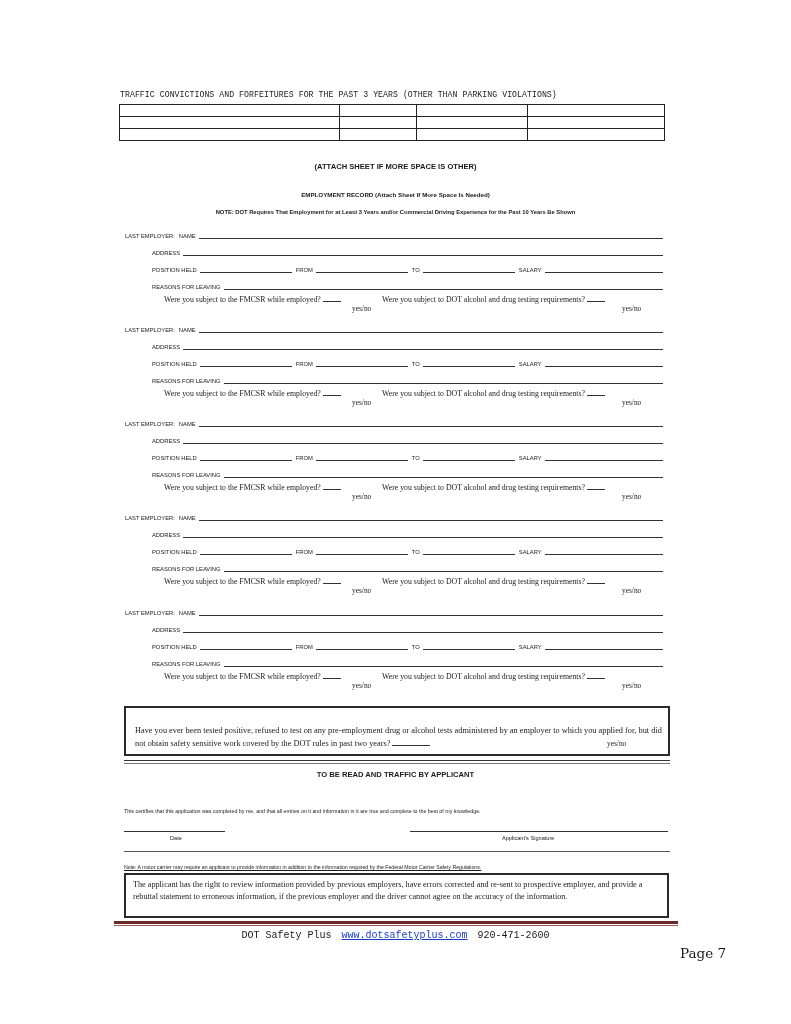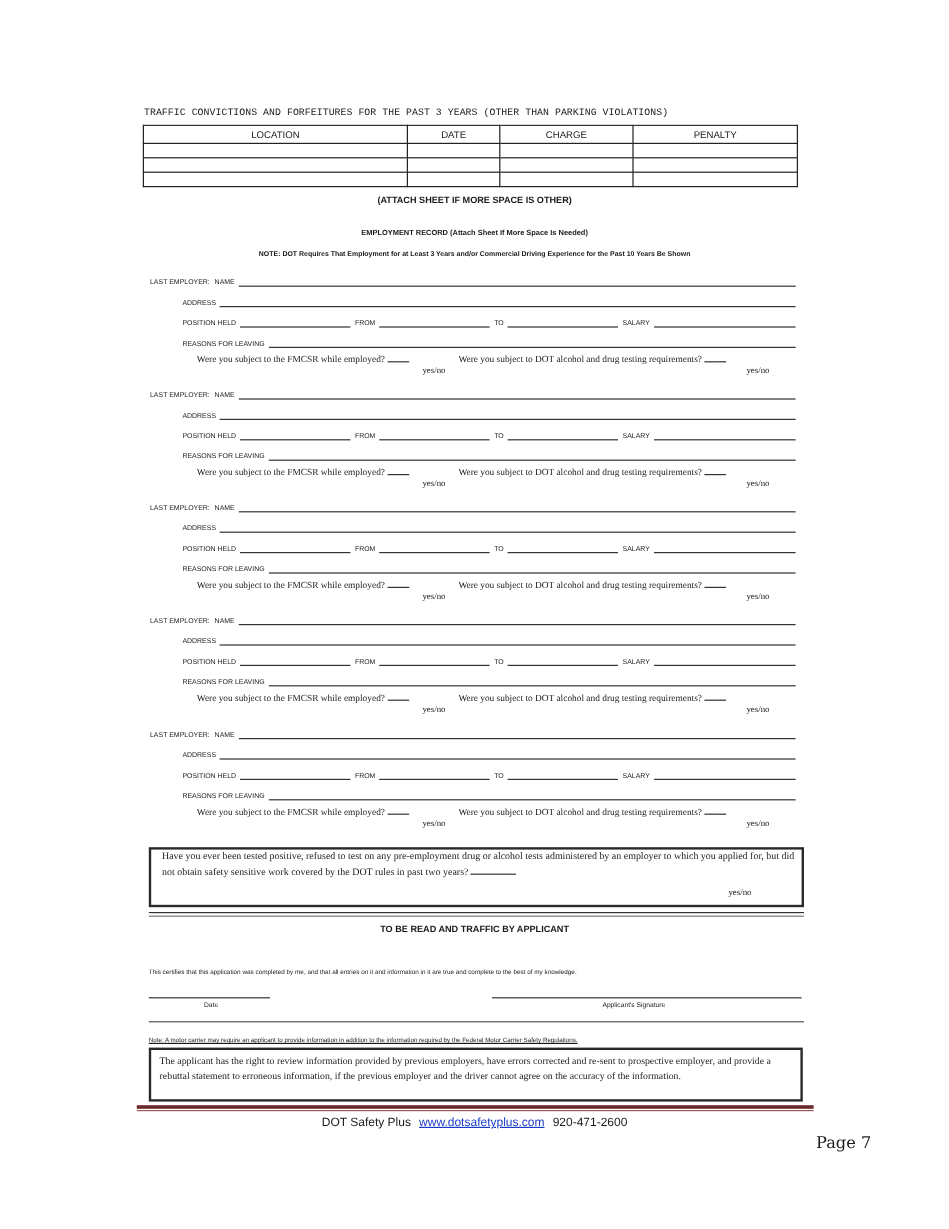--- a/index.html
+++ b/index.html
@@ -1,18 +1,18 @@
 <!DOCTYPE html>
 <html><head>
 <meta charset="utf-8">
 <style>
   html, body { margin: 0; padding: 0; background: #ffffff; }
   body { width: 791px; height: 1024px; position: relative; overflow: hidden; color: #1a1a1a; }
   .sans { font-family: "Liberation Sans", sans-serif; }
-  .serif { font-family: Liberation Sans, sans-serif; }
+  .serif { font-family: Liberation Mono, monospace; }
   .abs { position: absolute; }
 
   .conv-title { left: 120px; top: 90px; font-size: 8.2px; letter-spacing: 0.05px; white-space: nowrap; font-family: Liberation Mono, monospace; }
   table.conv { position: absolute; left: 119px; top: 104px; width: 546px; border-collapse: collapse; font-family: "Liberation Sans", sans-serif; }
   table.conv td, table.conv th { border: 1px solid #222; height: 11px; padding: 0; font-weight: normal; font-size: 8px; text-align: center; }
   table.conv th { height: 14px; }
   table.conv tr:first-child th { border-top: 1px solid #333; }
   .attach { left: 0; width: 791px; text-align: center; top: 162px; font-size: 7.6px; font-weight: bold; }
 
   .emp-title { left: 0; width: 791px; text-align: center; top: 191px; font-size: 6.2px; font-weight: bold; }
@@ -20,21 +20,21 @@
 
   .block { position: absolute; left: 0; width: 791px; height: 95px; }
   .row { position: absolute; display: flex; align-items: flex-end; font-family: "Liberation Sans", sans-serif; font-size: 5.8px; white-space: nowrap; }
   .fill { border-bottom: 1px solid #333; height: 6px; margin-left: 3px; }
   .lbl { margin-left: 4px; }
   .q { position: absolute; font-family: "Liberation Serif", serif; font-size: 7.8px; white-space: nowrap; }
   .blank { display: inline-block; width: 18px; border-bottom: 1px solid #333; height: 7px; vertical-align: baseline; margin-left: 2px; }
   .yn { position: absolute; font-family: "Liberation Serif", serif; font-size: 7.4px; }
 
   .pos-box { position: absolute; left: 124px; top: 706px; width: 546px; height: 50px; border: 2px solid #2a2a2a; box-sizing: border-box; }
-  .pos-text { position: absolute; left: 9px; top: 1px; width: 530px; font-family: "Liberation Serif", serif; font-size: 8.3px; line-height: 10.5px; }
+  .pos-text { position: absolute; left: 9px; top: 18px; width: 530px; font-family: "Liberation Serif", serif; font-size: 8.3px; line-height: 10.5px; }
   .pos-blank { display: inline-block; width: 38px; border-bottom: 1px solid #333; height: 8px; vertical-align: baseline; }
   .pos-yn { position: absolute; left: 481px; top: 31px; font-family: "Liberation Serif", serif; font-size: 7.4px; }
 
   .sep1 { position: absolute; left: 124px; top: 760px; width: 546px; height: 0; border-top: 1.5px solid #333; }
   .sep2 { position: absolute; left: 124px; top: 763px; width: 546px; height: 0; border-top: 1px solid #777; }
 
   .sign-title { left: 0; width: 791px; text-align: center; top: 770px; font-size: 7.6px; font-weight: bold; }
   .certify { left: 124px; top: 808px; font-size: 5.3px; white-space: nowrap; }
   .date-line { left: 124px; top: 831px; width: 101px; border-top: 1px solid #333; }
   .sig-line { left: 410px; top: 831px; width: 258px; border-top: 1px solid #333; }
@@ -57,26 +57,20 @@
 
 <div class="abs sans conv-title">TRAFFIC CONVICTIONS AND FORFEITURES FOR THE PAST 3 YEARS (OTHER THAN PARKING VIOLATIONS)</div>
 <table class="conv">
   <colgroup>
       <col style="width:220px">
       <col style="width:77px">
       <col style="width:111px">
       <col>
     </colgroup>
   <tbody>
-      <tr>
-    <th>LOCATION</th>
-    <th>DATE</th>
-    <th>CHARGE</th>
-    <th>PENALTY</th>
-  </tr>
   <tr>
     <td></td>
     <td></td>
     <td></td>
     <td></td>
   </tr>
   <tr>
     <td></td>
     <td></td>
     <td></td>

